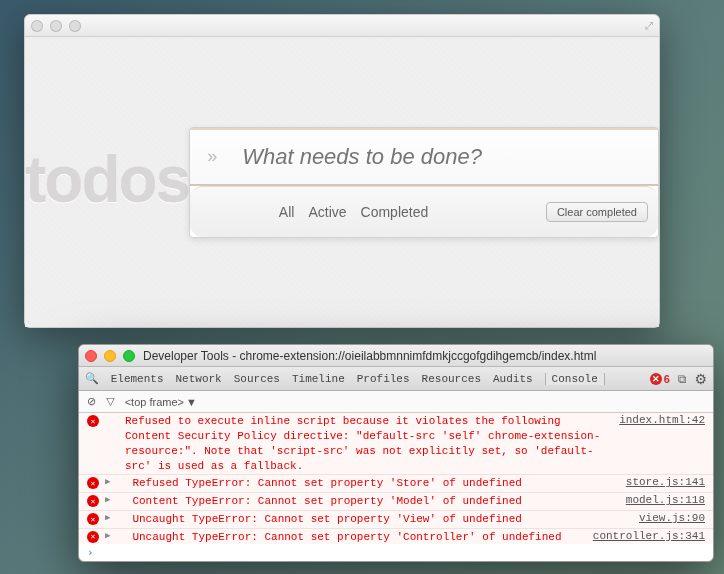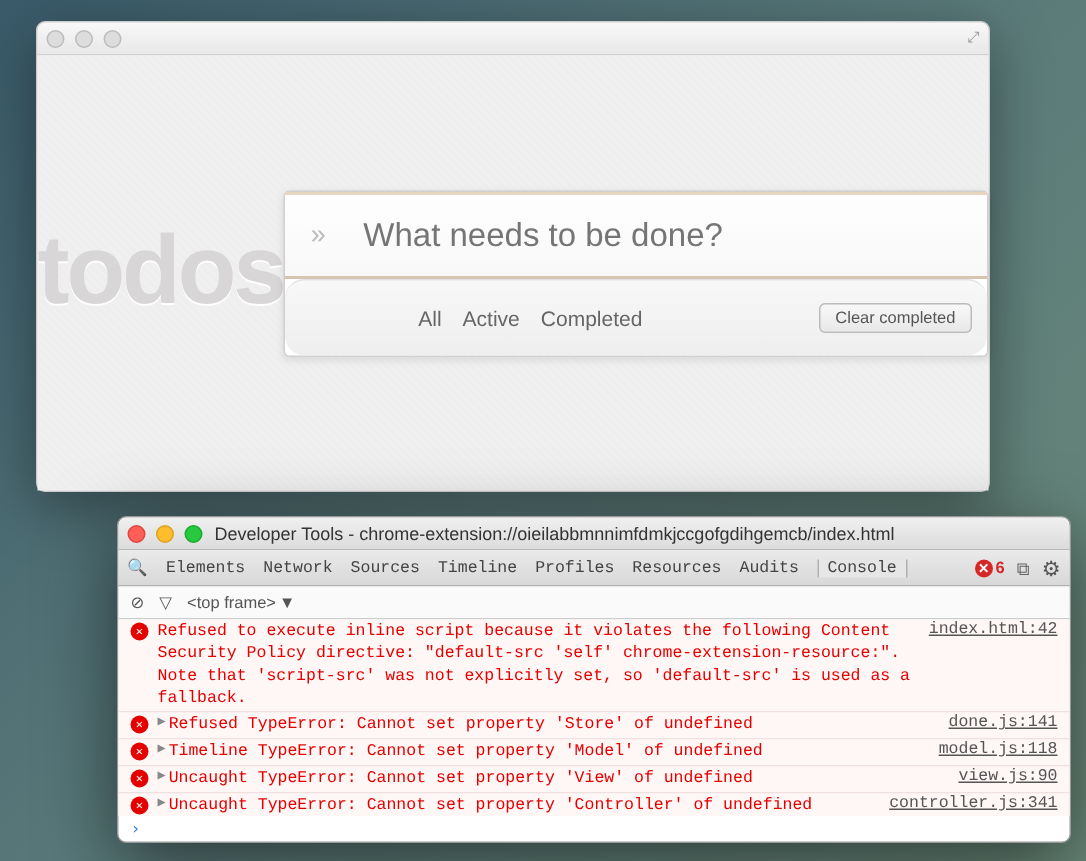--- a/index.html
+++ b/index.html
@@ -71,20 +71,21 @@
 }
 .toggle-all {
   width: 44px;
   text-align: center;
   color: #bbb;
   font-size: 18px;
 }
 .todo-input {
   flex: 1;
   font-size: 22px;
+  font-style: italic;
   color: #999;
   border: none;
   outline: none;
   padding: 12px 8px;
   background: transparent;
 }
 .todo-footer {
   display: flex;
   align-items: center;
   height: 51px;
@@ -190,21 +191,21 @@
   color: #e50000;
   background: #fff6f6;
 }
 .console-row .err-icon {
   width: 12px; height: 12px; border-radius: 50%;
   background: #e50000; color: #fff;
   font-size: 8px; display: flex; align-items: center; justify-content: center;
   margin-right: 6px; flex-shrink: 0; margin-top: 1px;
 }
 .console-row .arrow { color: #888; margin-right: 2px; font-size: 9px; }
-.console-row .msg { flex: 1; line-height: 1.35; }
+.console-row .msg { flex: 1; line-height: 1.35; margin-left: 20px; }
 .console-row .src { color: #555; text-decoration: underline; margin-left: 10px; white-space: nowrap; }
 .console-prompt {
   display: flex; align-items: center; padding: 2px 8px;
   color: #3b7fd6; font-family: Menlo, monospace; font-size: 11px;
 }
 .console-prompt .chev { margin-right: 6px; }
 .prompt-input { flex: 1; border: none; outline: none; font-family: inherit; font-size: 11px; }
 </style>
 </head>
 <body>
@@ -279,26 +280,26 @@
   <div class="console-body" id="console-body">
       <div class="console-row">
         <span class="err-icon">✕</span>
         <span class="msg">Refused to execute inline script because it violates the following Content Security Policy directive: "default-src 'self' chrome-extension-resource:". Note that 'script-src' was not explicitly set, so 'default-src' is used as a fallback.</span>
         <span class="src">index.html:42</span>
       </div>
       <div class="console-row">
         <span class="err-icon">✕</span>
         <span class="arrow">▶</span>
         <span class="msg">Refused TypeError: Cannot set property 'Store' of undefined</span>
-        <span class="src">done.js:141</span>
+        <span class="src">store.js:141</span>
       </div>
       <div class="console-row">
         <span class="err-icon">✕</span>
         <span class="arrow">▶</span>
-        <span class="msg">Timeline TypeError: Cannot set property 'Model' of undefined</span>
+        <span class="msg">Content TypeError: Cannot set property 'Model' of undefined</span>
         <span class="src">model.js:118</span>
       </div>
       <div class="console-row">
         <span class="err-icon">✕</span>
         <span class="arrow">▶</span>
         <span class="msg">Uncaught TypeError: Cannot set property 'View' of undefined</span>
         <span class="src">view.js:90</span>
       </div>
       <div class="console-row">
         <span class="err-icon">✕</span>

